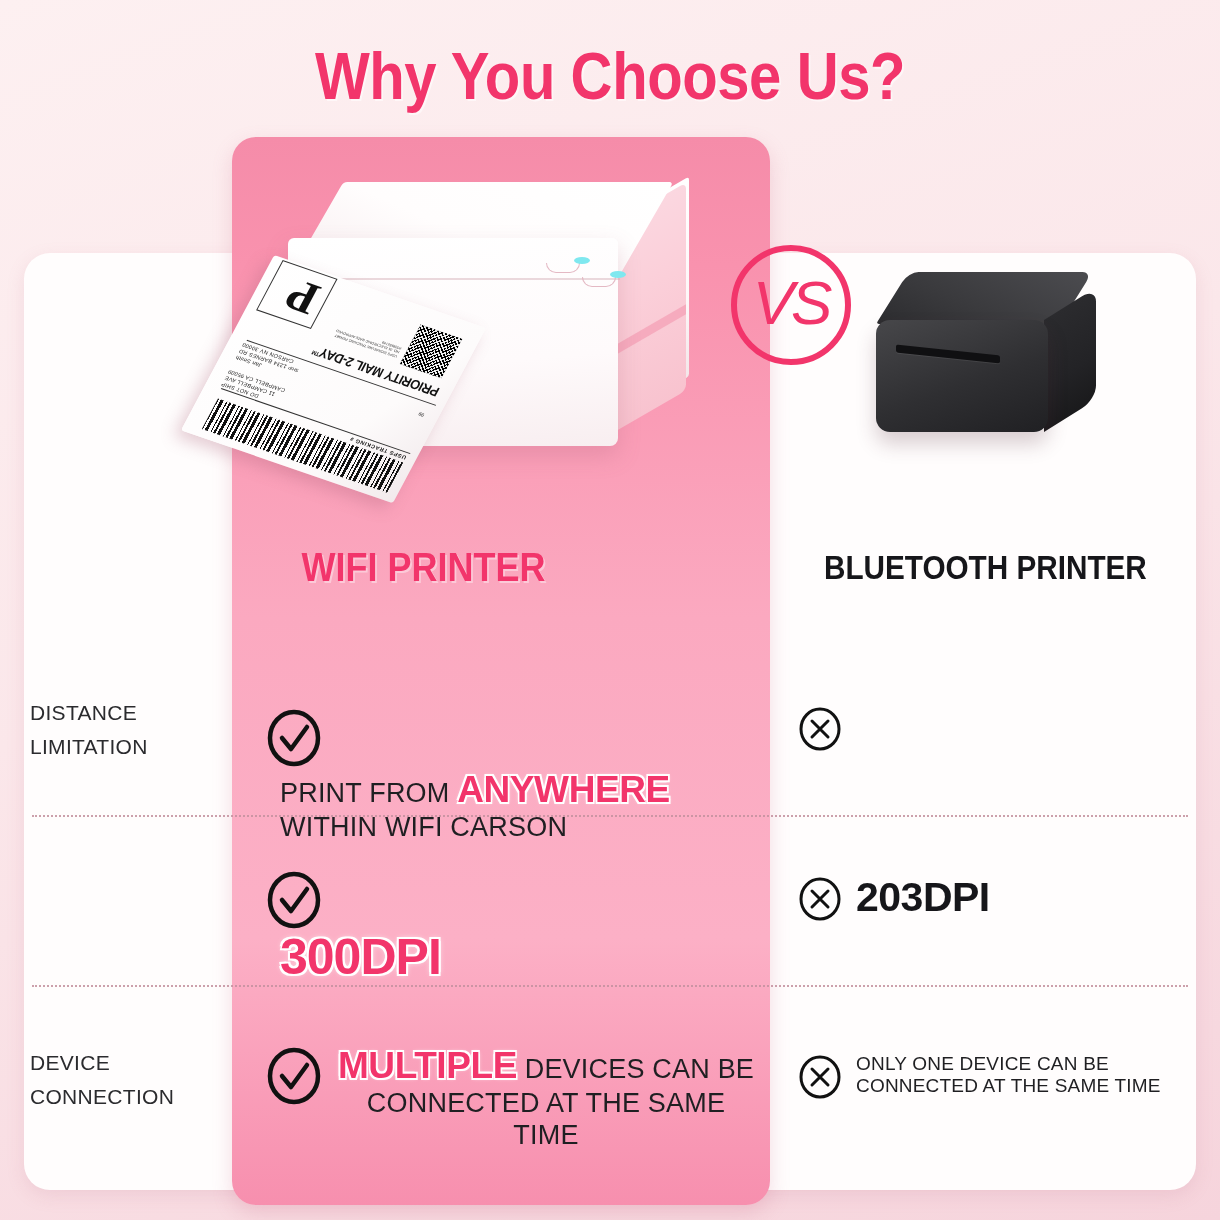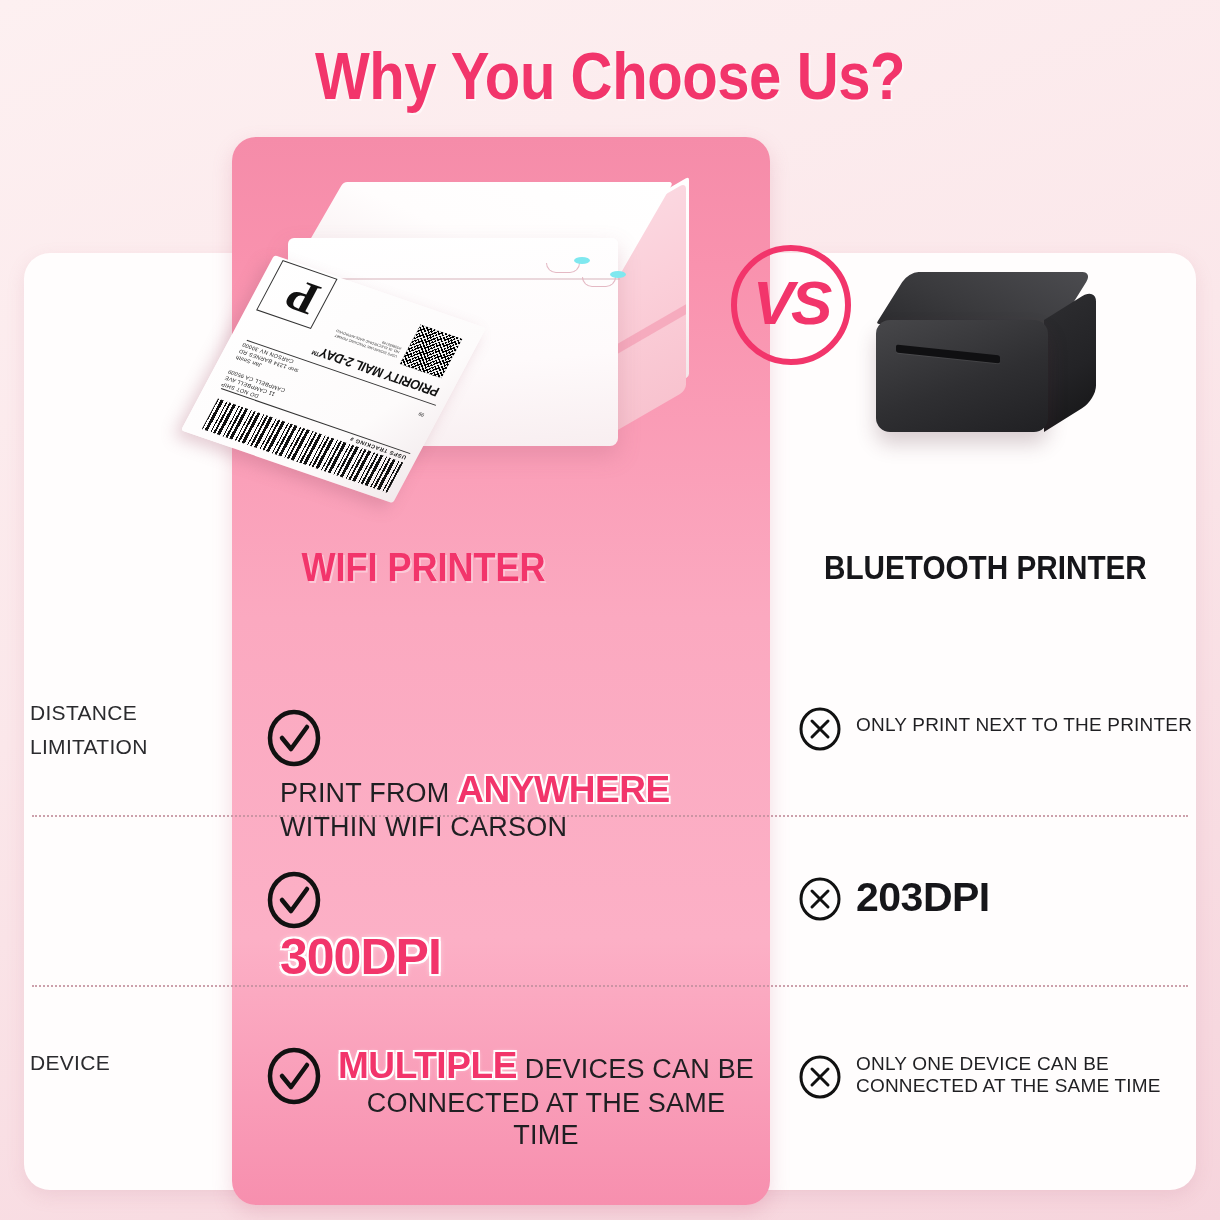--- a/index.html
+++ b/index.html
@@ -173,21 +173,21 @@
   
   #vs-badge {
     position: absolute;
     left: 731px; top: 245px;
     width: 120px; height: 120px;
     border: 6px solid #f2356b;
     border-radius: 50%;
     display: flex; align-items: center; justify-content: center;
   }
   #vs-badge span {
-    font-size: 62px; font-weight: bold; font-style: italic;
+    font-size: 62px; font-weight: normal; font-style: italic;
     color: #f2356b; letter-spacing: -3px;
     transform: translateY(-3px);
   }
 
   
   #printer-bt {
     position: absolute;
     left: 870px; top: 272px;
     width: 220px; height: 190px;
   }
@@ -390,21 +390,20 @@
     </span>
   </div>
 
   <div class="cell right" style="top:18px;">
     <span class="mark">
       <svg width="44" height="46" viewBox="0 0 44 46">
         <ellipse cx="22" cy="23" rx="19" ry="20" fill="none" stroke="#111" stroke-width="3"></ellipse>
         <path d="M14 15 L30 31 M30 15 L14 31" stroke="#111" stroke-width="3" stroke-linecap="round"></path>
       </svg>
     </span>
-    <span class="cell-text txt-sm" style="margin-top:10px;">ONLY PRINT NEXT TO THE PRINTER</span>
   </div>
 </div>
 
 <div class="row" id="row-1">
 
   <div class="cell left" style="top:6px;flex-direction:column;">
     <span class="mark">
       <svg width="56" height="60" viewBox="0 0 56 60">
         <ellipse cx="28" cy="30" rx="24" ry="26" fill="none" stroke="#111" stroke-width="4.5"></ellipse>
         <path d="M16 30 L25 41 L41 19" fill="none" stroke="#111" stroke-width="4.5" stroke-linecap="round" stroke-linejoin="round"></path>
@@ -420,20 +419,21 @@
         <path d="M14 15 L30 31 M30 15 L14 31" stroke="#111" stroke-width="3" stroke-linecap="round"></path>
       </svg>
     </span>
     <span class="cell-text bold-blk" style="margin-top:-1px;">203DPI</span>
   </div>
 </div>
 
 <div class="row" id="row-2">
   <div class="row-label">
     <div>DEVICE</div>
+    <div>CONNECTION</div>
   </div>
 
   <div class="cell left" style="top:8px;text-align:center;">
     <span class="mark">
       <svg width="56" height="60" viewBox="0 0 56 60">
         <ellipse cx="28" cy="30" rx="24" ry="26" fill="none" stroke="#111" stroke-width="4.5"></ellipse>
         <path d="M16 30 L25 41 L41 19" fill="none" stroke="#111" stroke-width="4.5" stroke-linecap="round" stroke-linejoin="round"></path>
       </svg>
     </span>
     <span class="cell-text">

